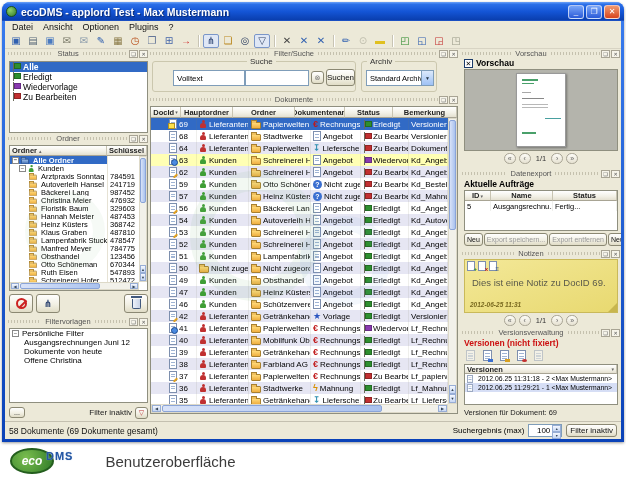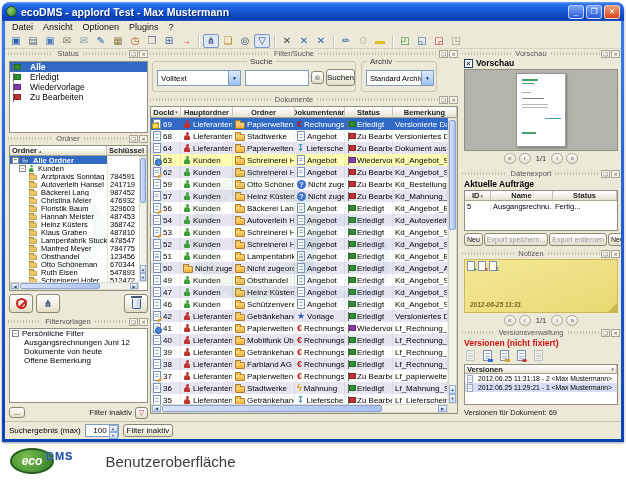--- a/index.html
+++ b/index.html
@@ -86,21 +86,21 @@
   .exp { width:7px; height:7px; border:1px solid #888; background:#fff; font-size:6px; line-height:5px; text-align:center; color:#333; flex:none; }
 
   
   .sb-track { background:#f2f1ea; border:1px solid #ddd9c8; position:absolute; }
   .sb-thumb { position:absolute; background:linear-gradient(90deg,#d8e2f8,#aac2ee); border:1px solid #8aa4d8; border-radius:2px; }
   .sb-btn { position:absolute; background:linear-gradient(180deg,#f4f7fe,#c8d8f4); border:1px solid #98aed6; font-size:4px; color:#345;
             display:flex; align-items:center; justify-content:center; }
 
   
   #status-list { position:absolute; left:4px; top:40px; width:139px; height:72px; }
-  .slrow { display:flex; align-items:flex-end; gap:10px; height:10px; padding:0 2px; font-size:8.5px; }
+  .slrow { display:flex; align-items:flex-start; gap:3px; height:10px; padding:0 2px; font-size:8.5px; }
   .slrow.sel { background:#316ac5; color:#fff; font-weight:bold; }
 
   #ordner-panel { position:absolute; left:4px; top:124px; width:139px; height:146px; background:#fff; border:1px solid #8f8f7f; }
   .colhead { display:flex; height:10px; }
   .ch { background:linear-gradient(180deg,#fff,#f2f0e6 60%,#e4e0d0); border-right:1px solid #c8c4b2; border-bottom:1px solid #a8a494;
         font-size:7.5px; font-weight:bold; color:#222; display:flex; align-items:center; padding:0 2px; gap:2px; overflow:hidden; white-space:nowrap; }
   #folder-rows { position:absolute; left:0; top:10px; right:8px; bottom:8px; overflow:hidden; }
   .frow { display:flex; height:8px; align-items:center; font-size:7.5px; white-space:nowrap; }
   .frow .fn { width:97px; display:flex; align-items:center; gap:2px; overflow:hidden; padding-left:2px; height:100%; }
   .frow .fk { flex:1; border-left:1px solid #e6e2d4; padding-left:2px; overflow:hidden; height:100%; display:flex; align-items:center; }
@@ -124,33 +124,33 @@
   #fv-filter-label { font-size:8px; color:#222; margin-right:3px; }
   #fv-filter-btn { width:13px; height:12px; font-size:7px; color:#b33; }
 
   
   .grp { position:absolute; border:1px solid #cbc7ae; border-radius:3px; }
   .grp .glabel { position:absolute; top:-5px; background:#ECE9D8; padding:0 3px; font-size:8px; color:#333; }
   #grp-suche  { left:147px; top:40px; width:204px; height:31px; }
   #grp-suche .glabel { left:94px; }
   #grp-archiv { left:356px; top:40px; width:76px; height:31px; }
   #grp-archiv .glabel { left:5px; }
-  #search-combo  { position:absolute; left:4px;  top:8px; width:84px; height:16px; }
+  #search-combo  { position:absolute; left:20px;  top:8px; width:84px; height:16px; }
   #search-input  { position:absolute; left:92px; top:8px; width:64px; height:16px; font-size:8px; padding:0 2px; }
   #search-clear  { position:absolute; left:158px; top:9px; width:13px; height:13px; border-radius:3px; font-size:7px; color:#777; }
   #search-btn    { position:absolute; left:173px; top:7px; width:29px; height:17px; }
   #archiv-combo  { position:absolute; left:4px; top:8px; width:68px; height:16px; }
 
   #dok-table { position:absolute; left:145px; top:85px; width:308px; height:308px; background:#fff; border:1px solid #8f8f7f; }
   #dok-head { display:flex; height:11px; }
   .th { background:linear-gradient(180deg,#fff,#f2f0e6 60%,#e4e0d0); border-right:1px solid #c8c4b2; border-bottom:1px solid #a8a494;
         font-size:7.5px; font-weight:bold; color:#222; display:flex; align-items:center; justify-content:center; gap:1px; overflow:hidden; white-space:nowrap; }
   .w-id{width:30px;} .w-hf{width:52px;} .w-or{width:62px;} .w-ar{width:50px;} .w-st{width:48px;} .w-bm{flex:1;}
   #doc-rows { position:absolute; left:0; top:11px; right:9px; bottom:9px; overflow:hidden; }
-  .trow { display:flex; height:12px; align-items:center; font-size:8px; }
+  .trow { display:flex; height:12px; align-items:center; font-size:8px;padding-left:16px; }
   .trow.alt { background:#e6e6f3; }
   .trow.sel { background:#316ac5; color:#fff; }
   .trow.hl  { background:#ffffb4; }
   .c { display:flex; align-items:center; gap:2px; padding:0 2px; overflow:hidden; white-space:nowrap; height:100%; border-right:1px solid rgba(120,120,100,.12); }
   #dok-vsb { position:absolute; right:0; top:11px; bottom:9px; width:9px; }
   #dok-hsb { position:absolute; left:0; bottom:0; right:9px; height:9px; }
   #dok-corner { position:absolute; right:0; bottom:0; width:9px; height:9px; background:#ece9d8; }
 
   .wm { position:absolute; border-radius:50%; pointer-events:none; z-index:4; }
   #wm1 { left:185px; top:150px; width:130px; height:130px; border:20px solid #7fbf7f; opacity:.10; }
@@ -574,21 +574,21 @@
         <span class="exp">−</span>
         <span>Persönliche Filter</span>
       </div>
       <div class="fvrow child">
           <span>Ausgangsrechnungen Juni 12</span>
         </div>
       <div class="fvrow child">
           <span>Dokumente von heute</span>
         </div>
       <div class="fvrow child">
-          <span>Offene Bemerkung</span>
+          <span>Offene Christina</span>
         </div>
     </div>
     <div id="fv-bottom">
       <div class="xp-btn" id="more-btn">...</div>
       <span class="sp"></span>
       <span id="fv-filter-label">Filter inaktiv</span>
       <div class="xp-btn" id="fv-filter-btn">
           <span>▽</span>
         </div>
     </div>
@@ -1255,20 +1255,21 @@
       <div class="xp-btn dis">Export entfernen</div>
       <div class="xp-btn">Neu laden</div>
     </div>
 
     <div id="note-area">
       <div id="note-tools">
         <span class="nico add"></span>
         <span class="nico del"></span>
         <span class="nico prn"></span>
       </div>
+      <div id="note-text">Dies ist eine Notiz zu DocID 69.</div>
       <div id="note-date">2012-06-25 11:31</div>
     </div>
     <div class="navrow" id="note-nav">
       <span class="nbtn">«</span>
       <span class="nbtn">‹</span>
       <span class="npg">1/1</span>
       <span class="nbtn">›</span>
       <span class="nbtn">»</span>
     </div>
 
@@ -1292,20 +1293,21 @@
         <span>2012.06.25 11:31:18 - 2 &lt;Max Mustermann&gt;</span>
       </div>
       <div class="vrow vsel">
         <span class="dic"></span>
         <span>2012.06.25 11:29:21 - 1 &lt;Max Mustermann&gt;</span>
       </div>
     </div>
     <div id="vers-footer">Versionen für Dokument: 69</div>
 
     <div id="statusbar">
+      <span id="sb-left">58 Dokumente (69 Dokumente gesamt)</span>
       <div id="sb-right">
         <span id="sb-result-label">Suchergebnis (max)</span>
         <div id="spin" class="field">
           <span class="val">100</span>
           <span class="arrs">
             <span>▴</span>
             <span>▾</span>
           </span>
         </div>
         <div class="xp-btn" id="sb-filter-btn">Filter inaktiv</div>

